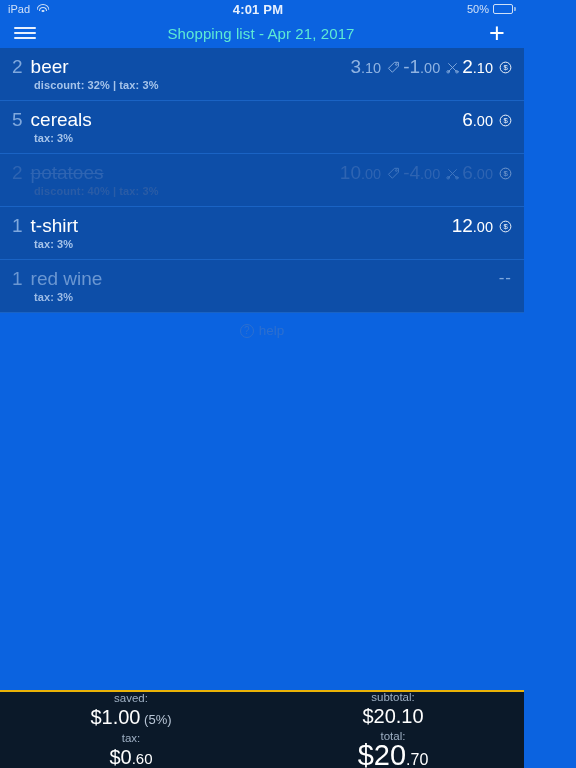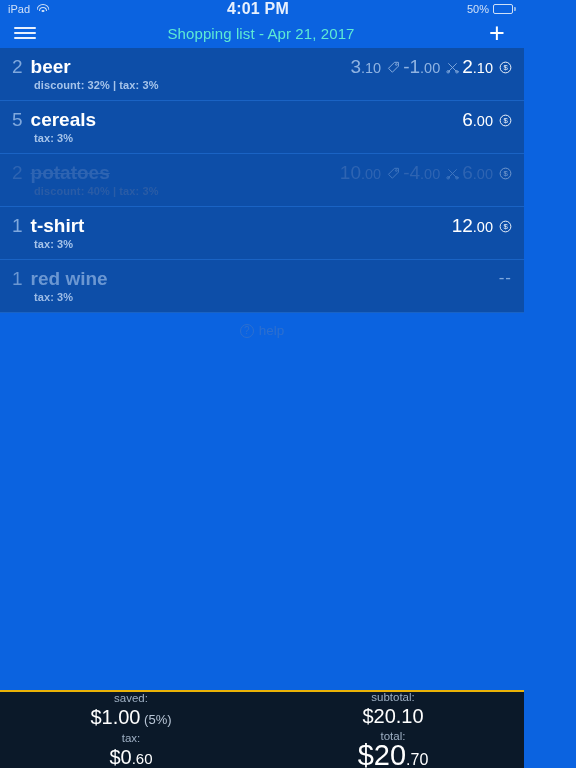--- a/index.html
+++ b/index.html
@@ -13,21 +13,21 @@
 
   
   .statusbar {
     height: 18px; flex: 0 0 18px;
     background: #0b63e0;
     display: flex; align-items: center;
     padding: 0 8px;
     color: #cfe0f7; font-size: 11px;
   }
   .sb-left { display: flex; align-items: center; gap: 6px; }
-  .sb-center { flex: 1; text-align: center; font-weight: bold; font-size: 16px; color: #e7f0fd; letter-spacing: .2px; }
+  .sb-center { flex: 1; text-align: center; font-weight: bold; font-size: 13px; color: #e7f0fd; letter-spacing: .2px; }
   .sb-right { display: flex; align-items: center; gap: 4px; }
   .wifi-icon { display: inline-block; width: 13px; height: 10px; position: relative; }
   .wifi-icon i { position: absolute; left: 50%; transform: translateX(-50%); border: 1.4px solid #cfe0f7; border-bottom: none;
                  border-radius: 50% 50% 0 0 / 100% 100% 0 0; }
   .wifi-icon i:nth-child(1){ width: 13px; height: 6px; top: 0; }
   .wifi-icon i:nth-child(2){ width: 8px; height: 4px; top: 2.6px; }
   .wifi-icon i:nth-child(3){ width: 3px; height: 2px; top: 5.6px; background:#cfe0f7; border-radius:1px; border:none;}
   .batt { display: inline-flex; align-items: center; }
   .batt-body { width: 20px; height: 9.5px; border: 1px solid #cfe0f7; border-radius: 2px; padding: 1px; }
   .batt-fill { height: 100%; background: #e7f0fd; border-radius: 1px; }
@@ -55,21 +55,21 @@
   .row {
     background: #0d4ea8;
     border-bottom: 1px solid #1a63c4;
     display: flex; align-items: flex-start;
     padding: 8px 12px 9px 12px;
     position: relative;
   }
   .row-left { flex: 1 1 auto; min-width: 0; }
   .row-titleline { display: flex; align-items: baseline; gap: 8px; }
   .qty { color: #7fa8dd; font-size: 19px; font-weight: 300; }
-  .name { color: #ffffff; font-size: 19px; font-weight: 700; }
+  .name { color: #ffffff; font-size: 19px; font-weight: 400; }
   .row.done .qty, .row.done .name { color: #2e64b2; }
   .row.done .name { text-decoration: line-through; text-decoration-thickness: 1px; }
   .row.empty .qty, .row.empty .name { color: #6b97d2; }
   .sub { margin-left: 22px; margin-top: 1px; color: #a6c4ea; font-size: 11px; font-weight: bold; letter-spacing: .1px; }
   .row.done .sub { color: #2a5ca6; }
   .row.empty .sub { color: #9dbce6; }
 
   .row-right { flex: 0 0 auto; text-align: right; display: flex; flex-direction: row; gap: 3px; align-items: flex-end; }
   .priceline { display: flex; align-items: center; justify-content: flex-end; gap: 6px; }
   .price { font-size: 19px; color: #ffffff; font-weight: 400; white-space: nowrap; }

